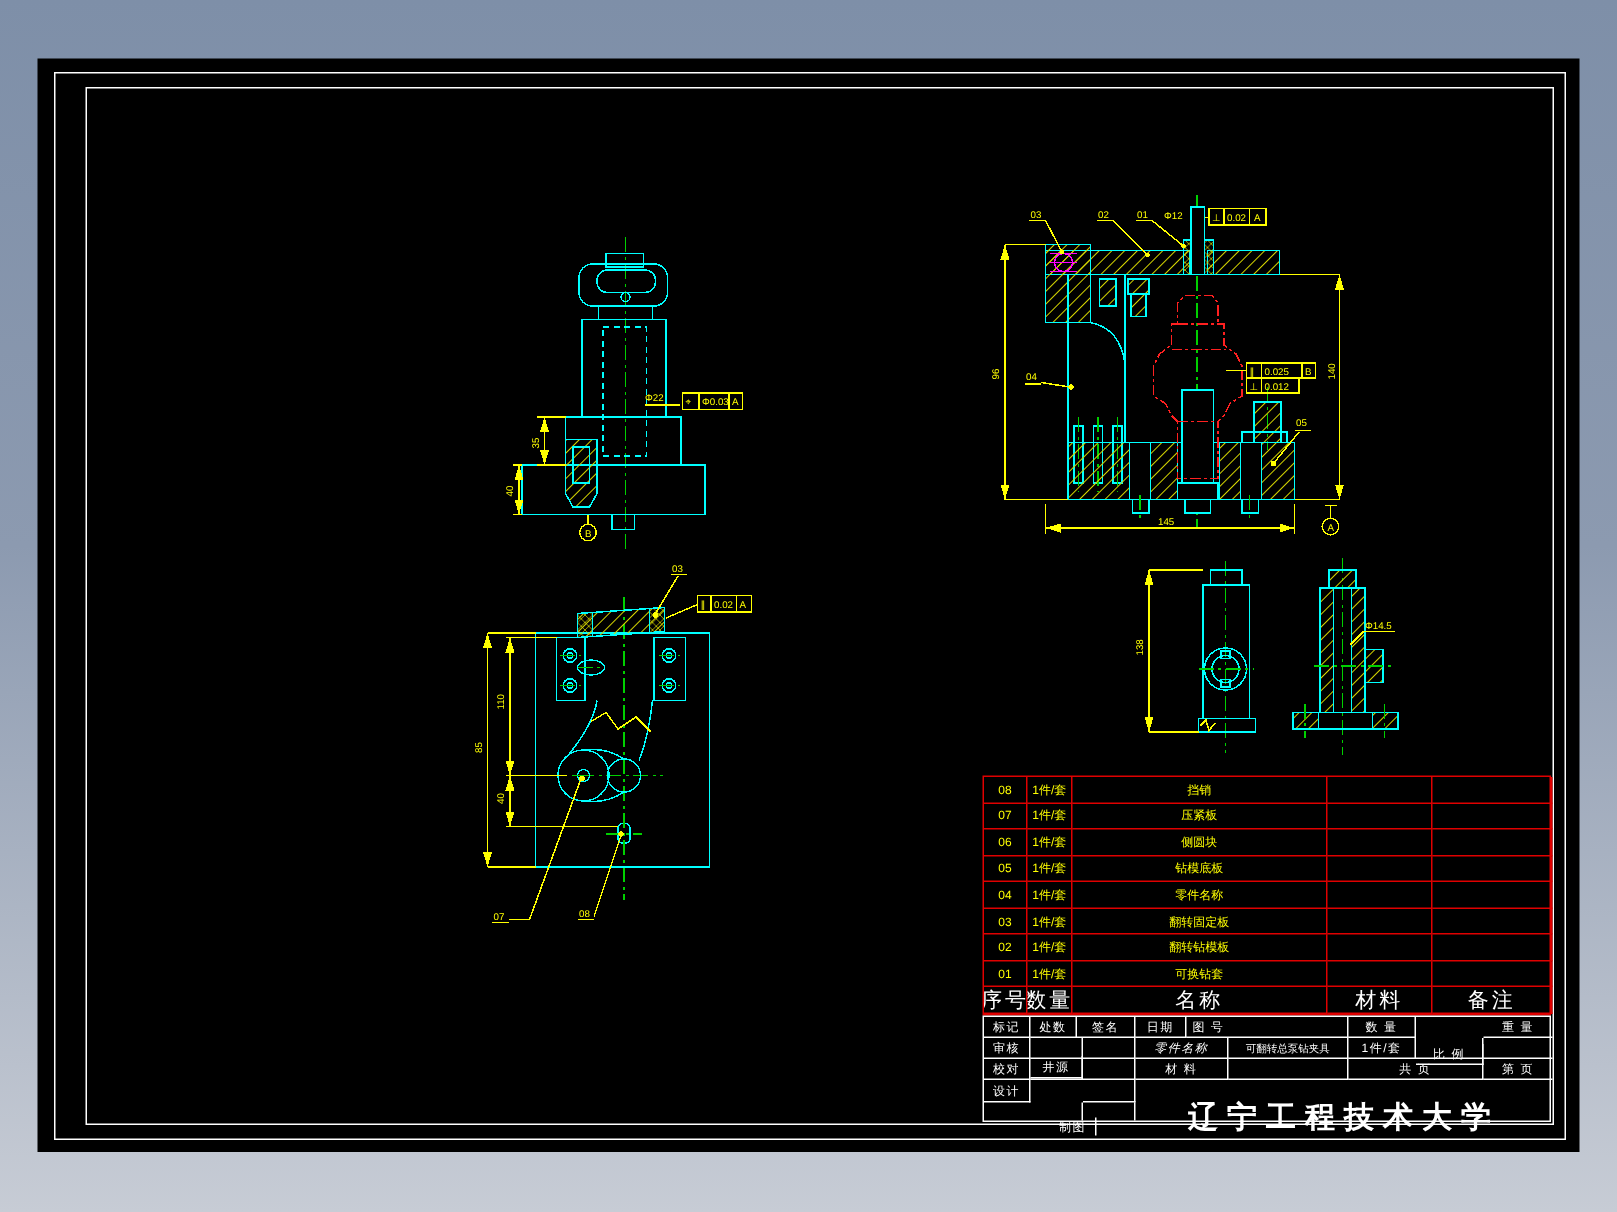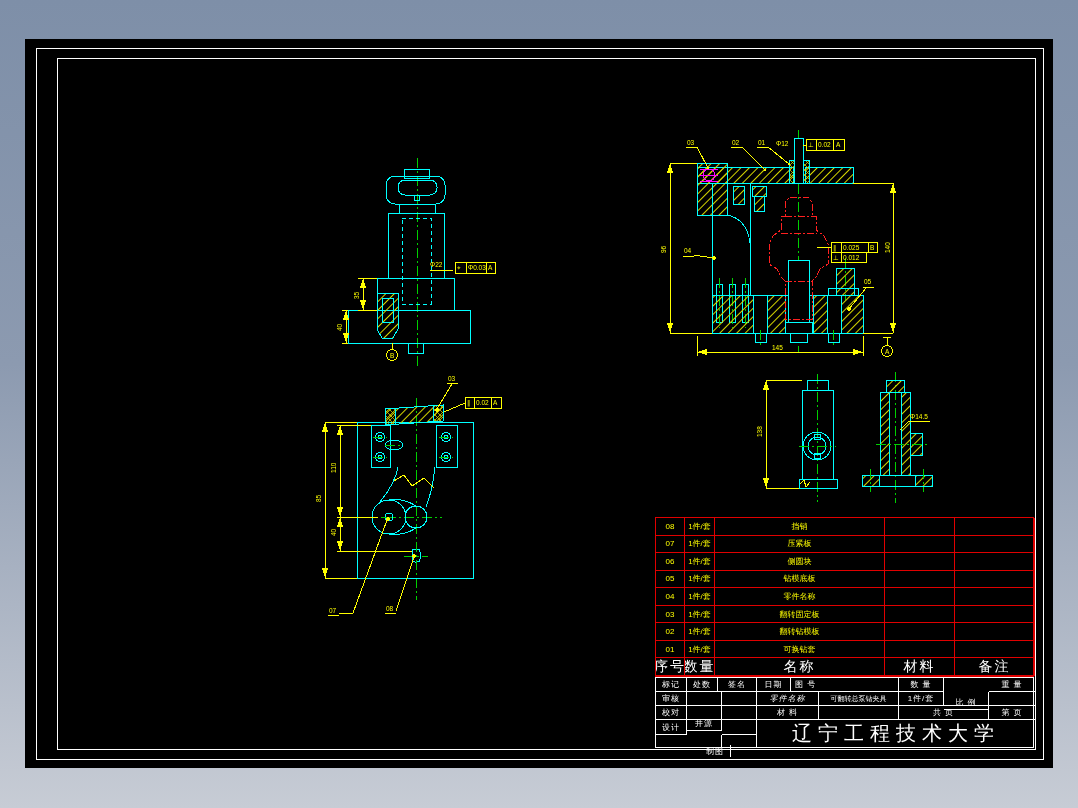--- a/index.html
+++ b/index.html
@@ -31,21 +31,21 @@
       color:#ffff00;font-size:8px;display:flex;align-items:center;justify-content:center;
       overflow:hidden;white-space:nowrap;}
   .pc.hd{color:#ffffff;font-size:14px;letter-spacing:2px;}
   
   .tblock{position:absolute;left:655px;top:677px;width:379px;height:71px;
           border:1px solid #fff;box-sizing:border-box;color:#fff;text-align:center;}
   .tc{position:absolute;border-right:1px solid #fff;border-bottom:1px solid #fff;
       box-sizing:border-box;display:flex;align-items:center;justify-content:center;
       font-size:8px;letter-spacing:1px;white-space:nowrap;overflow:hidden;}
   .tc.sm{font-size:7px;letter-spacing:0;}
-  .tc.big{font-size:20px;letter-spacing:6px;font-weight:normal;}
+  .tc.big{font-size:20px;letter-spacing:6px;font-weight:bold;margin-top:11px;}
 </style>
 </head>
 <body>
 
 <div class="page">
   <div class="canvas">
     <div class="frame f-outer"></div>
     <div class="frame f-inner"></div>
   </div>
 
@@ -409,21 +409,21 @@
 
     <div class="tc" style="left:0;top:28px;width:31px;height:14px;">校对</div>
     <div class="tc" style="left:31px;top:28px;width:35px;height:14px;"></div>
     <div class="tc" style="left:66px;top:28px;width:35px;height:14px;"></div>
     <div class="tc" style="left:101px;top:28px;width:62px;height:14px;">材 料</div>
     <div class="tc" style="left:163px;top:28px;width:80px;height:14px;"></div>
     <div class="tc" style="left:243px;top:28px;width:90px;height:14px;">共  页</div>
     <div class="tc" style="left:333px;top:28px;width:46px;height:14px;border-right:none;">第  页</div>
 
     <div class="tc" style="left:0;top:42px;width:31px;height:15px;">设计</div>
-    <div class="tc" style="left:31px;top:38px;width:35px;height:15px;">井源</div>
+    <div class="tc" style="left:31px;top:26px;width:35px;height:15px;">井源</div>
     <div class="tc" style="left:66px;top:42px;width:35px;height:15px;"></div>
     <div class="tc" style="left:0;top:67px;width:31px;height:12px;border-bottom:none;margin-left:44px;">制图</div>
     <div class="tc" style="left:31px;top:57px;width:35px;height:12px;border-bottom:none;"></div>
     <div class="tc" style="left:66px;top:57px;width:35px;height:12px;border-bottom:none;"></div>
 
     <div class="tc big" style="left:101px;top:42px;width:278px;height:27px;border-right:none;border-bottom:none;">辽宁工程技术大学</div>
   </div>
 </div>
 
 </body></html>

